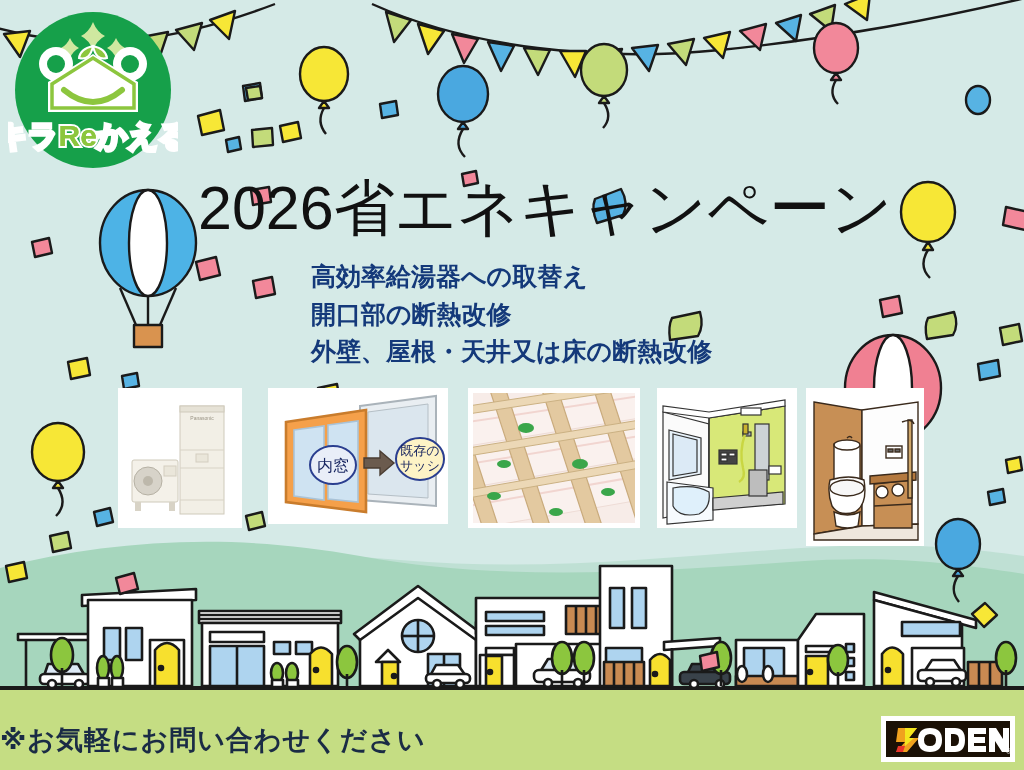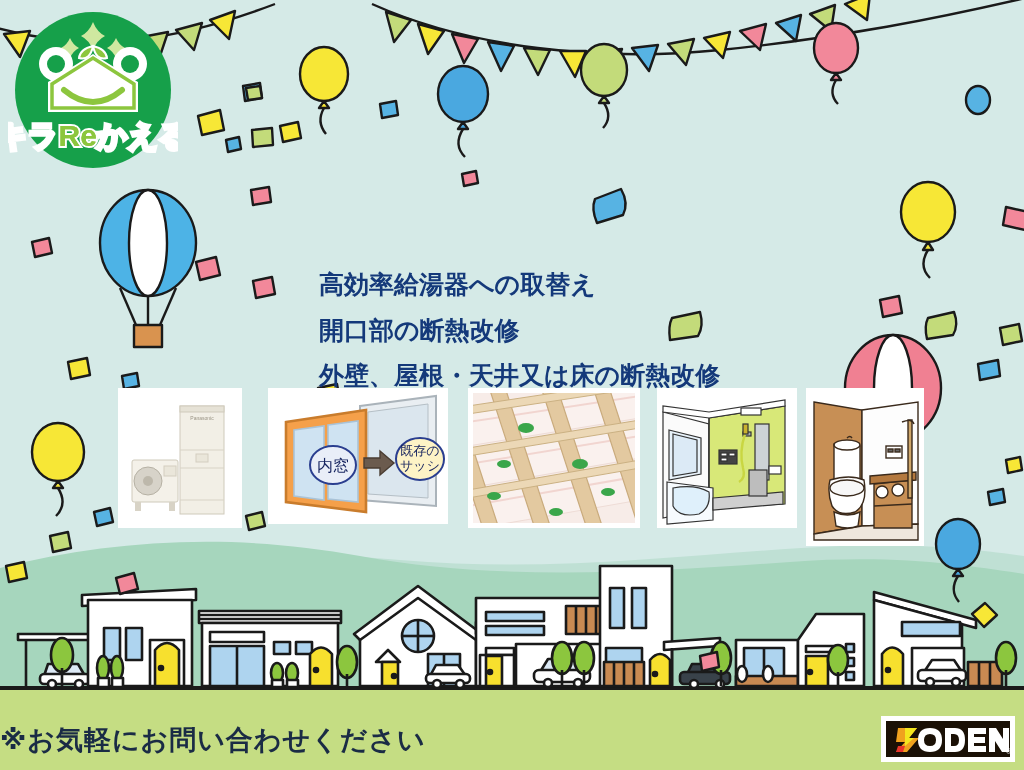--- a/index.html
+++ b/index.html
@@ -45,21 +45,21 @@
     position: absolute;
     left: 303px;
     top: 254px;
     z-index: 30;
     color: #14397a;
     font-size: 25px;
     line-height: 29.5px;
     font-weight: 700;
     white-space: nowrap;
   }
-  #bullets div { margin: 16px; padding: 0; }
+  #bullets div { margin: 8px; padding: 0; }
 
   
   #photo-strip {
     position: absolute;
     left: 0; top: 388px;
     width: 1024px; height: 156px;
     z-index: 35;
   }
   .photo {
     position: absolute;
@@ -441,20 +441,21 @@
 
       <path d="M56 82 q29 24 58 0" fill="none" stroke="#8cc63e" stroke-width="6" stroke-linecap="round"></path>
 
       <g font-family="'Liberation Sans', sans-serif" font-weight="700">
         <text x="85" y="138" text-anchor="middle" font-size="30" fill="#ffffff" stroke="#ffffff" stroke-width="4" paint-order="stroke">キラ<tspan fill="#8cc63e" stroke="#ffffff">Re</tspan>かえる</text>
         <text x="85" y="138" text-anchor="middle" font-size="30" fill="#ffffff">キラ<tspan fill="#8cc63e">Re</tspan>かえる</text>
       </g>
     </svg>
   </div>
 
+  <div id="title">2026省エネキャンペーン</div>
 
   <div id="bullets">
     <div>高効率給湯器への取替え</div>
     <div>開口部の断熱改修</div>
     <div>外壁、屋根・天井又は床の断熱改修</div>
   </div>
 
   <div id="photo-strip">
 
     <div class="photo" id="photo-1">

